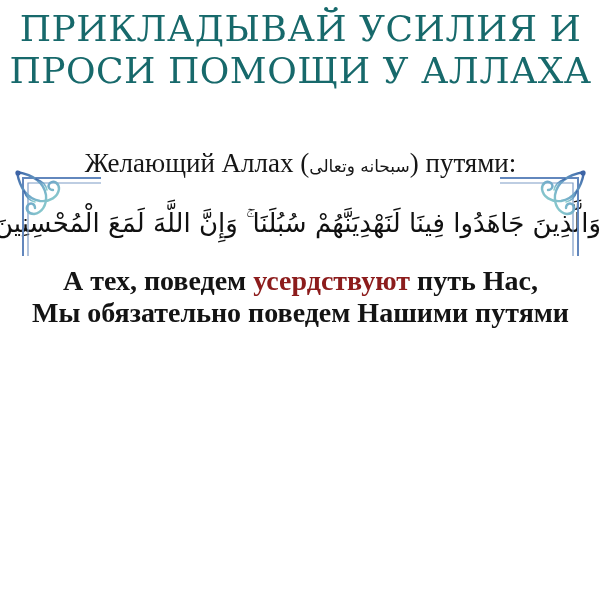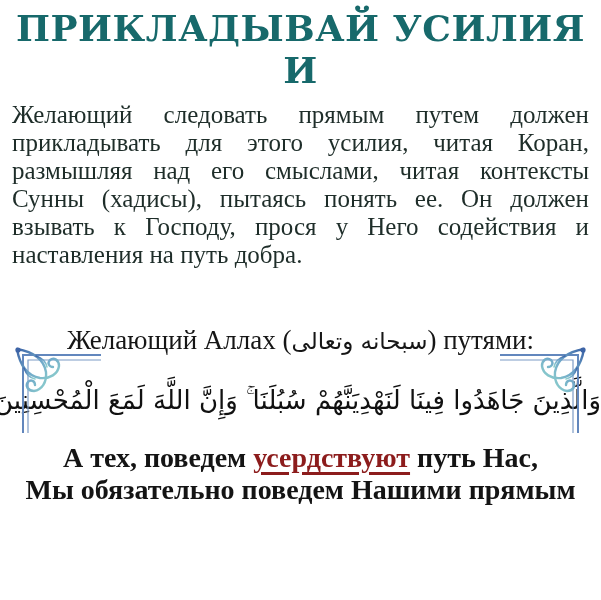--- a/index.html
+++ b/index.html
@@ -9,21 +9,21 @@
     font-family:"Liberation Serif", serif;
     overflow:hidden;
   }
   .page{position:relative;width:601px;height:600px;background:var(--background,#fff);}
 
   
   .title{
     margin:8px 0 0 0;
     text-align:center;
     font-family:"DejaVu Serif", serif;
-    font-weight:bold;
+    font-weight:normal;
     font-size:36px;
     line-height:1.16;
     letter-spacing:0.5px;
     color:var(--title_teal,#17696b);
   }
   .title span{display:block;}
 
   
   .intro{
     margin:9px 12px 0 12px;
@@ -43,42 +43,41 @@
   }
   .corner{position:absolute;width:88px;height:88px;}
   .corner.tl{left:14px;top:22px;}
   .corner.tr{right:14px;top:22px;transform:scaleX(-1);}
 
   .attribution{
     margin-top:55px;
     font-size:27px;
     line-height:1.2;
   }
-  .attribution .ar{font-family:"DejaVu Sans", sans-serif;font-size:23px;}
+  .attribution .ar{font-family:"DejaVu Sans", sans-serif;font-size:17px;}
 
   .arabic-verse{
     margin-top:22px;
     direction:rtl;
     font-family:"DejaVu Sans", sans-serif;
     font-size:26px;
     line-height:1.7;
     color:#111;
     white-space:nowrap;
   }
 
   .translation{
     margin-top:20px;
     font-weight:bold;
     font-size:28px;
     line-height:1.15;
     color:#141414;
   }
   .translation .hl{
     color:var(--highlight_red,#8c1c1c);
-    text-decoration:underline;
     text-decoration-thickness:2.5px;
     text-underline-offset:5px;
   }
 </style>
 </head>
 <body style="--background: #ffffff; --title_teal: #17696b; --body_text: #1e2d29; --quote_text: #161616; --highlight_red: #8c1c1c; --frame_line: #6287bd; --ornament_blue: #3d64a6; --ornament_teal: #8ed1cd;">
 
 <svg width="0" height="0" style="position:absolute" aria-hidden="true">
   <defs>
     <linearGradient id="flg" x1="0%" y1="0%" x2="100%" y2="100%">
@@ -97,40 +96,40 @@
       </g>
       <circle cx="4" cy="4" r="2.6" fill="#3d64a6"></circle>
     </g>
   </defs>
 </svg>
 
 <div class="page">
 
   <h1 class="title">
     <span>ПРИКЛАДЫВАЙ УСИЛИЯ И</span>
+    <span>ПРОСИ ПОМОЩИ У АЛЛАХА</span>
   </h1>
 
-  <p class="intro">Желающий следовать прямым путем должен прикладывать для этого усилия, читая Коран, размышляя над его смыслами, читая контексты Сунны (хадисы), пытаясь понять ее. Он должен взывать к Господу, прося у Него содействия и наставления на путь добра.</p>
 
   <section class="quote-section">
 
     <svg class="corner tl" viewBox="0 0 88 88">
         <use href="#cornersym"></use>
       </svg>
     <svg class="corner tr" viewBox="0 0 88 88">
         <use href="#cornersym"></use>
       </svg>
 
     <div class="attribution">
       <span>Желающий Аллах (</span><span class="ar" dir="rtl">سبحانه وتعالى</span><span>) путями:</span>
     </div>
 
     <div class="arabic-verse">
       <span>وَالَّذِينَ جَاهَدُوا فِينَا لَنَهْدِيَنَّهُمْ سُبُلَنَا ۚ وَإِنَّ اللَّهَ لَمَعَ الْمُحْسِنِينَ</span>
     </div>
 
     <div class="translation">
       <div><span>А тех, поведем </span><span class="hl">усердствуют</span><span> путь Нас,</span></div>
-      <div>Мы обязательно поведем Нашими прямым</div>
+      <div>Мы обязательно поведем Нашими путями</div>
     </div>
 
   </section>
 </div>
 
 </body></html>

